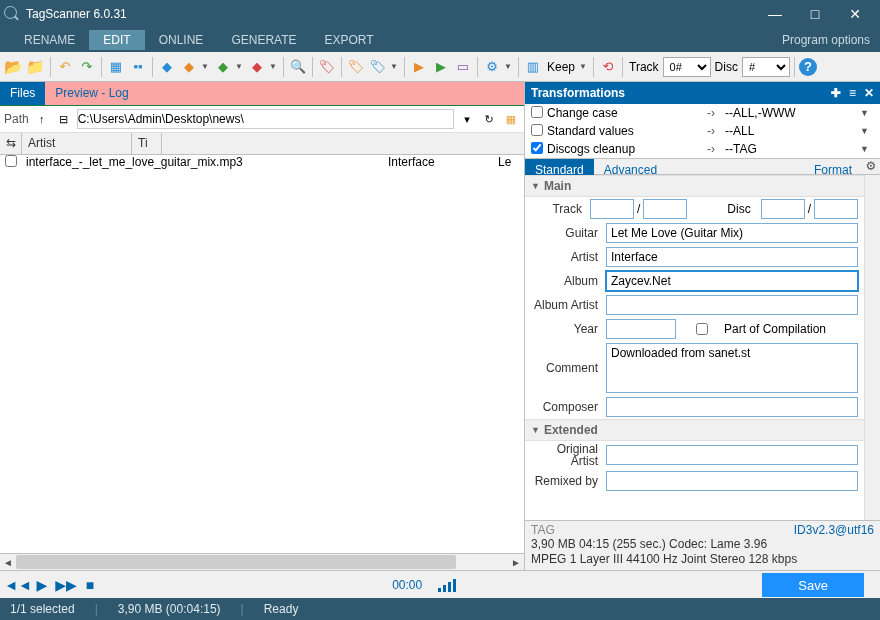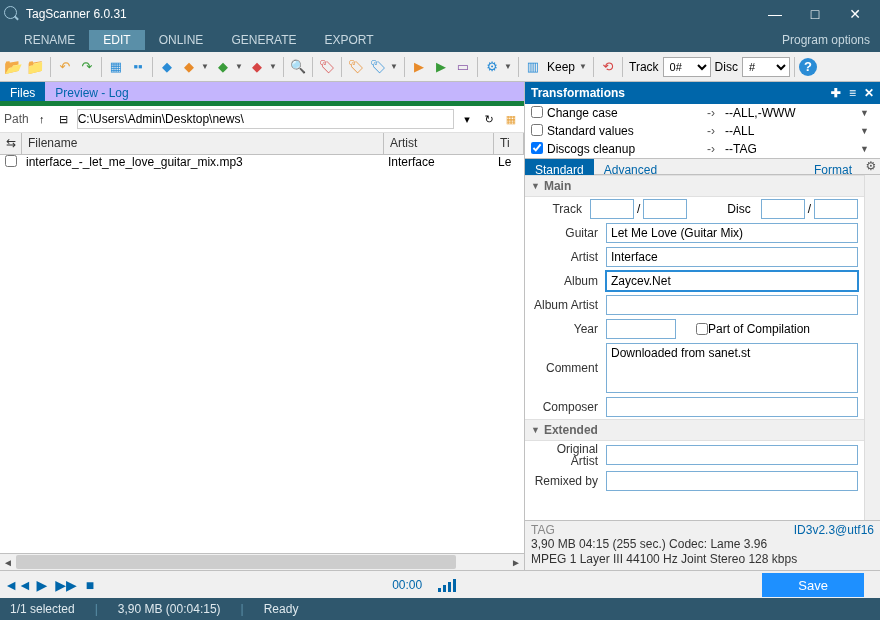--- a/index.html
+++ b/index.html
@@ -17,21 +17,21 @@
 .menubar .spacer{flex:1}
 .menubar .progopts{color:#c8d8e0;cursor:pointer}
 .toolbar{background:#f0f0f0;border-bottom:1px solid #c0c0c0;height:30px;display:flex;align-items:center;padding:0 4px;gap:2px}
 .toolbar .sep{width:1px;height:20px;background:#c0c0c0;margin:0 2px}
 .tbbtn{width:20px;height:20px;display:flex;align-items:center;justify-content:center;cursor:pointer;font-size:13px}
 .tbdd{width:10px;font-size:8px;color:#555;cursor:pointer}
 .tbtxt{font-size:12px;margin:0 2px}
 .tbsel{height:20px;border:1px solid #aaa;font-size:11px;background:#fff;padding:0 2px}
 .main{flex:1;display:flex;min-height:0}
 .left{flex:1;display:flex;flex-direction:column;border-right:1px solid #c0c0c0;min-width:0}
-.lefttabs{display:flex;background:#c4b5fd;border-bottom:5px solid #15803d;height:24px}
+.lefttabs{display:flex;background:#fca5a5;border-bottom:1px solid #15803d;height:24px}
 .lefttab{padding:4px 10px;cursor:pointer;color:#0066aa}
 .lefttab.active{background:#0066aa;color:#fff}
 .pathbar{display:flex;align-items:center;padding:3px 4px;gap:4px;border-bottom:1px solid #e0e0e0}
 .pathbar .lbl{color:#555}
 .pathbar input{flex:1;border:1px solid #ccc;padding:2px 0;height:20px}
 .pathbar .pbtn{width:18px;height:18px;display:flex;align-items:center;justify-content:center;cursor:pointer;font-size:11px}
 .filehdr{display:flex;background:#f0f0f0;border-bottom:1px solid #c0c0c0;height:22px}
 .filehdr .col{padding:3px 6px;border-right:1px solid #c0c0c0;color:#333;font-size:12px}
 .filehdr .col.sh{width:22px}
 .filehdr .col.fn{flex:1}
@@ -67,21 +67,21 @@
 .sectionhdr .tri{font-size:9px}
 .fieldrow{display:flex;align-items:center;padding:2px 6px;min-height:24px}
 .fieldrow .flbl{width:75px;text-align:right;color:#333;padding-right:8px}
 .fieldrow input[type=text],.fieldrow textarea,.fieldrow select{border:1px solid #7aaed6;padding:2px 4px;height:20px;background:#fff}
 .fieldrow input.sm{width:44px}
 .fieldrow .slash{margin:0 3px}
 .fieldrow .disclbl{margin:0 10px 0 40px}
 .fieldrow input.full{flex:1}
 .fieldrow textarea{flex:1;height:50px;resize:none}
 .fieldrow select{flex:1}
-.fieldrow .compil{margin-left:20px;display:flex;align-items:center;gap:0}
+.fieldrow .compil{margin-left:20px;display:flex;align-items:center;gap:16px}
 .tagfoot{background:#f0f0f0;border-top:1px solid #c0c0c0;padding:2px 6px}
 .tagfoot .row1{display:flex;color:#888}
 .tagfoot .tag{flex:1}
 .tagfoot .enc{color:#0066aa}
 .tagfoot .info{color:#333;line-height:1.3}
 .player{background:#f0f0f0;border-top:1px solid #c0c0c0;height:28px;display:flex;align-items:center;padding:0 8px;gap:4px}
 .player .pbtn{width:20px;height:20px;display:flex;align-items:center;justify-content:center;color:#0066aa;cursor:pointer;font-size:14px}
 .player .time{margin-left:auto;color:#0066aa;margin-right:12px}
 .player .lvl{width:22px;height:14px;display:flex;align-items:flex-end;gap:2px;margin-right:10px}
 .player .lvl span{width:3px;background:#0066aa}
@@ -182,21 +182,20 @@
       <span class="lbl">Path</span>
       <span class="pbtn">↑</span>
       <span class="pbtn">⊟</span>
       <input type="text" value="C:\Users\Admin\Desktop\news\" style="">
       <span class="pbtn">▾</span>
       <span class="pbtn">↻</span>
       <span class="pbtn" style="color:#e8a33d">▦</span>
     </div>
     <div class="filehdr">
       <span class="col sh">⇆</span>
-      <span class="col fn">Filename</span>
       <span class="col ar">Artist</span>
       <span class="col ti">Ti</span>
     </div>
     <div class="filelist">
       <div class="filerow">
         <span class="cb"><input type="checkbox" style=""></span>
         <span class="fn">interface_-_let_me_love_guitar_mix.mp3</span>
         <span class="ar">Interface</span>
         <span class="ti">Le</span>
       </div>

